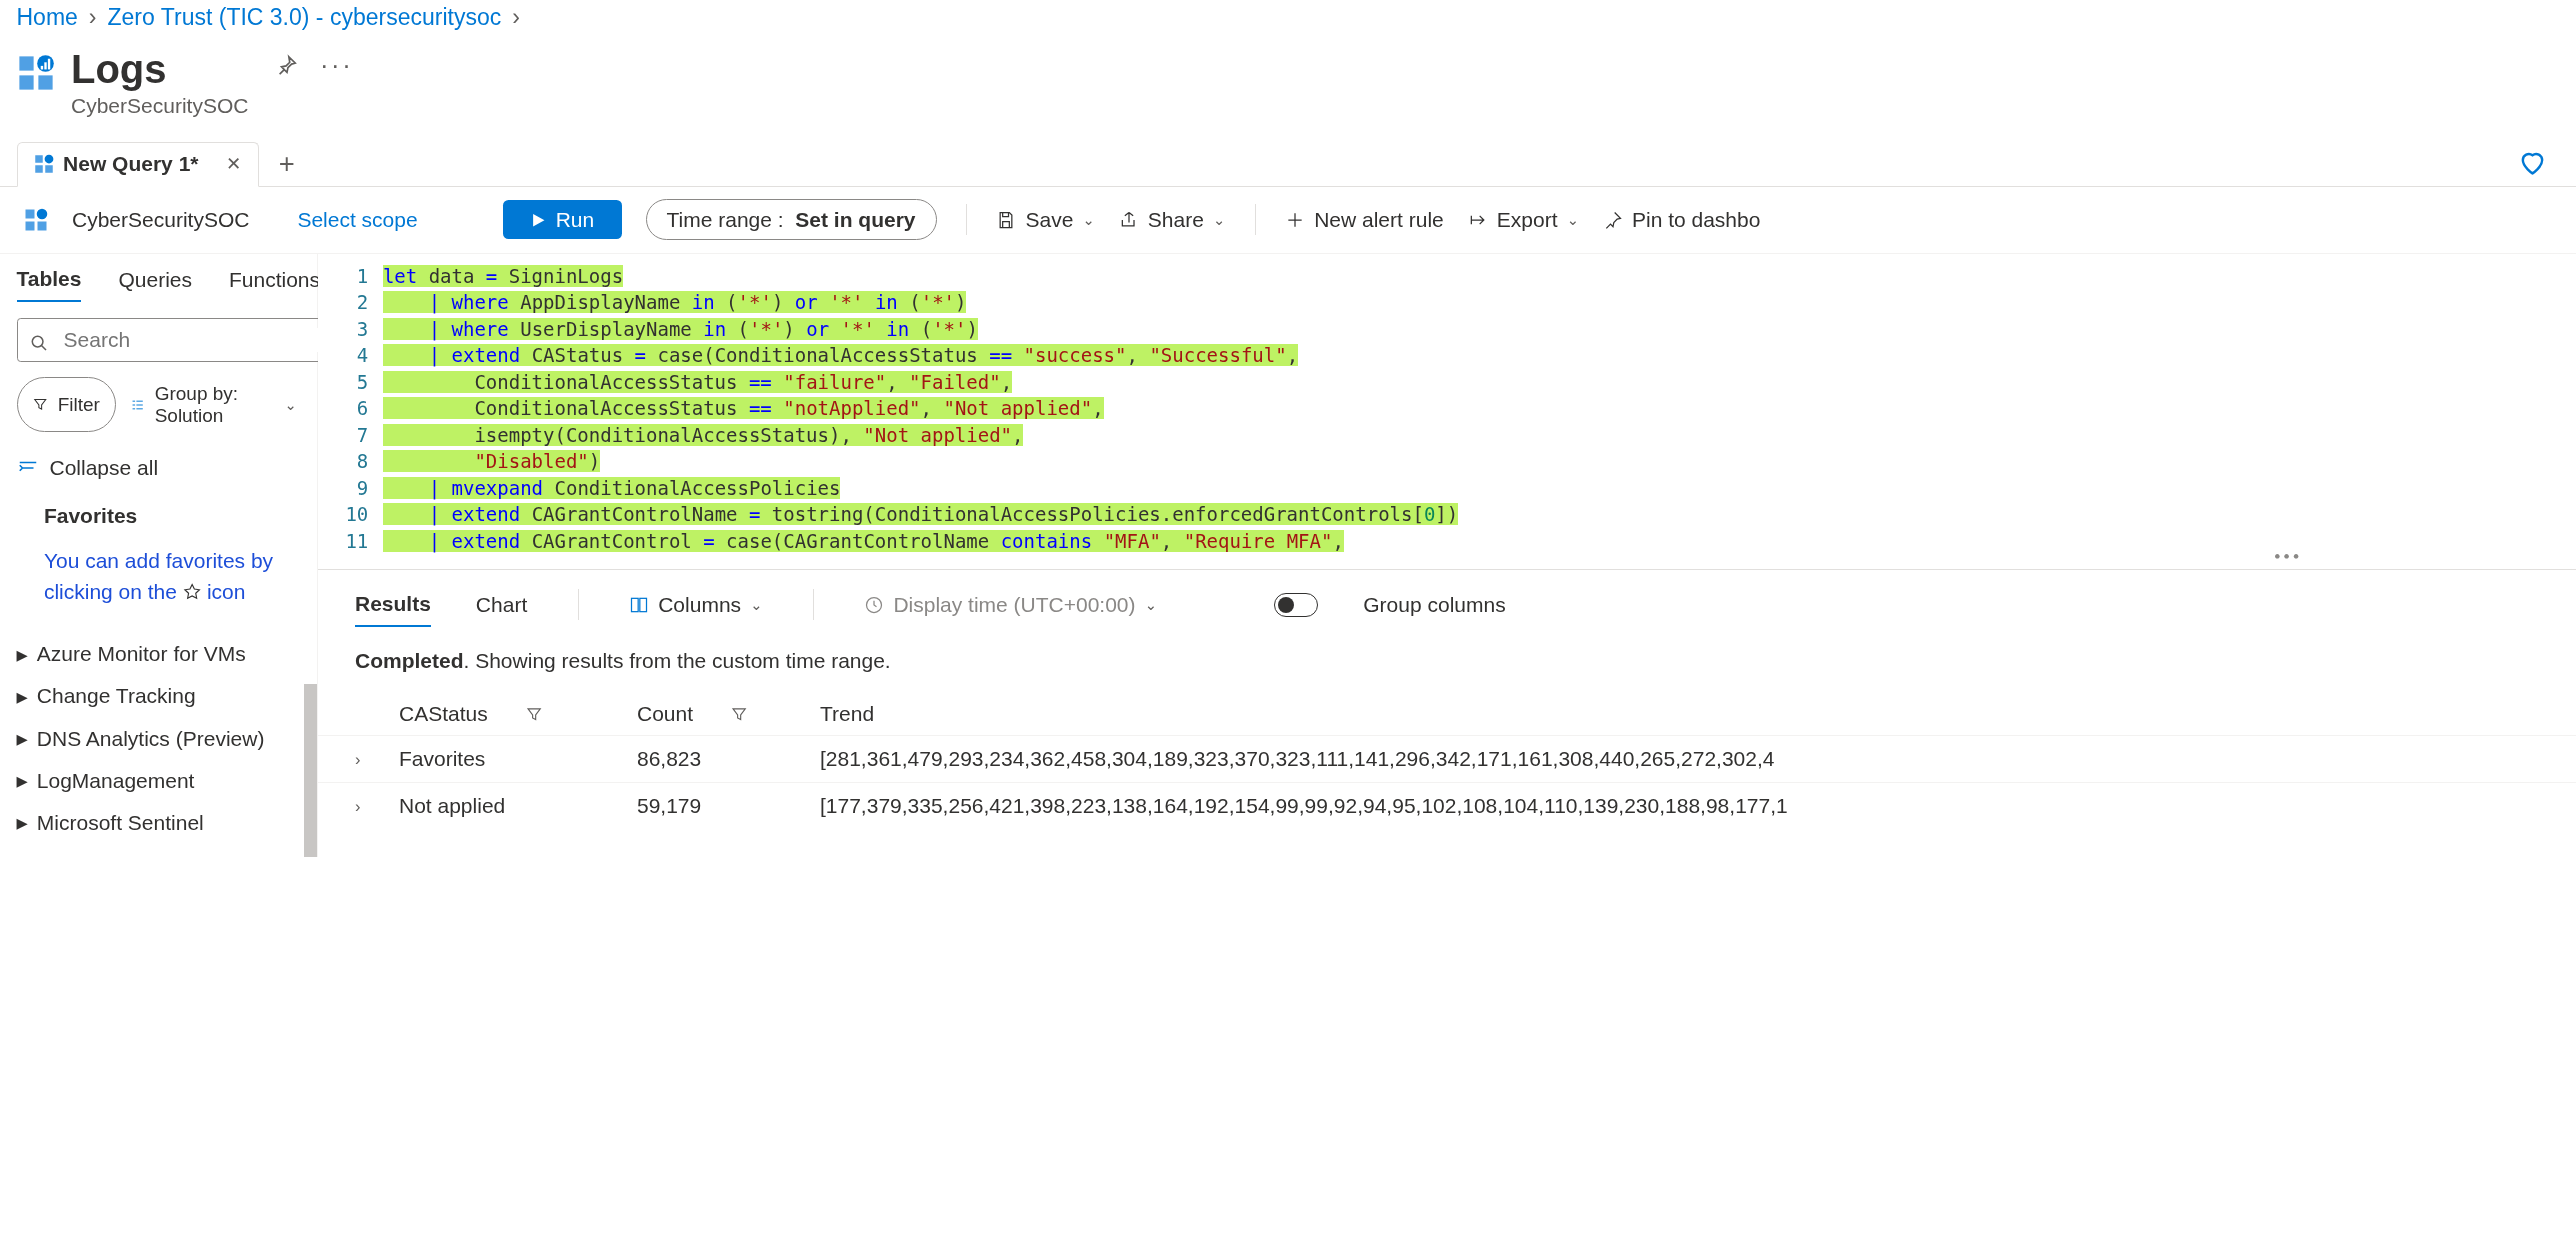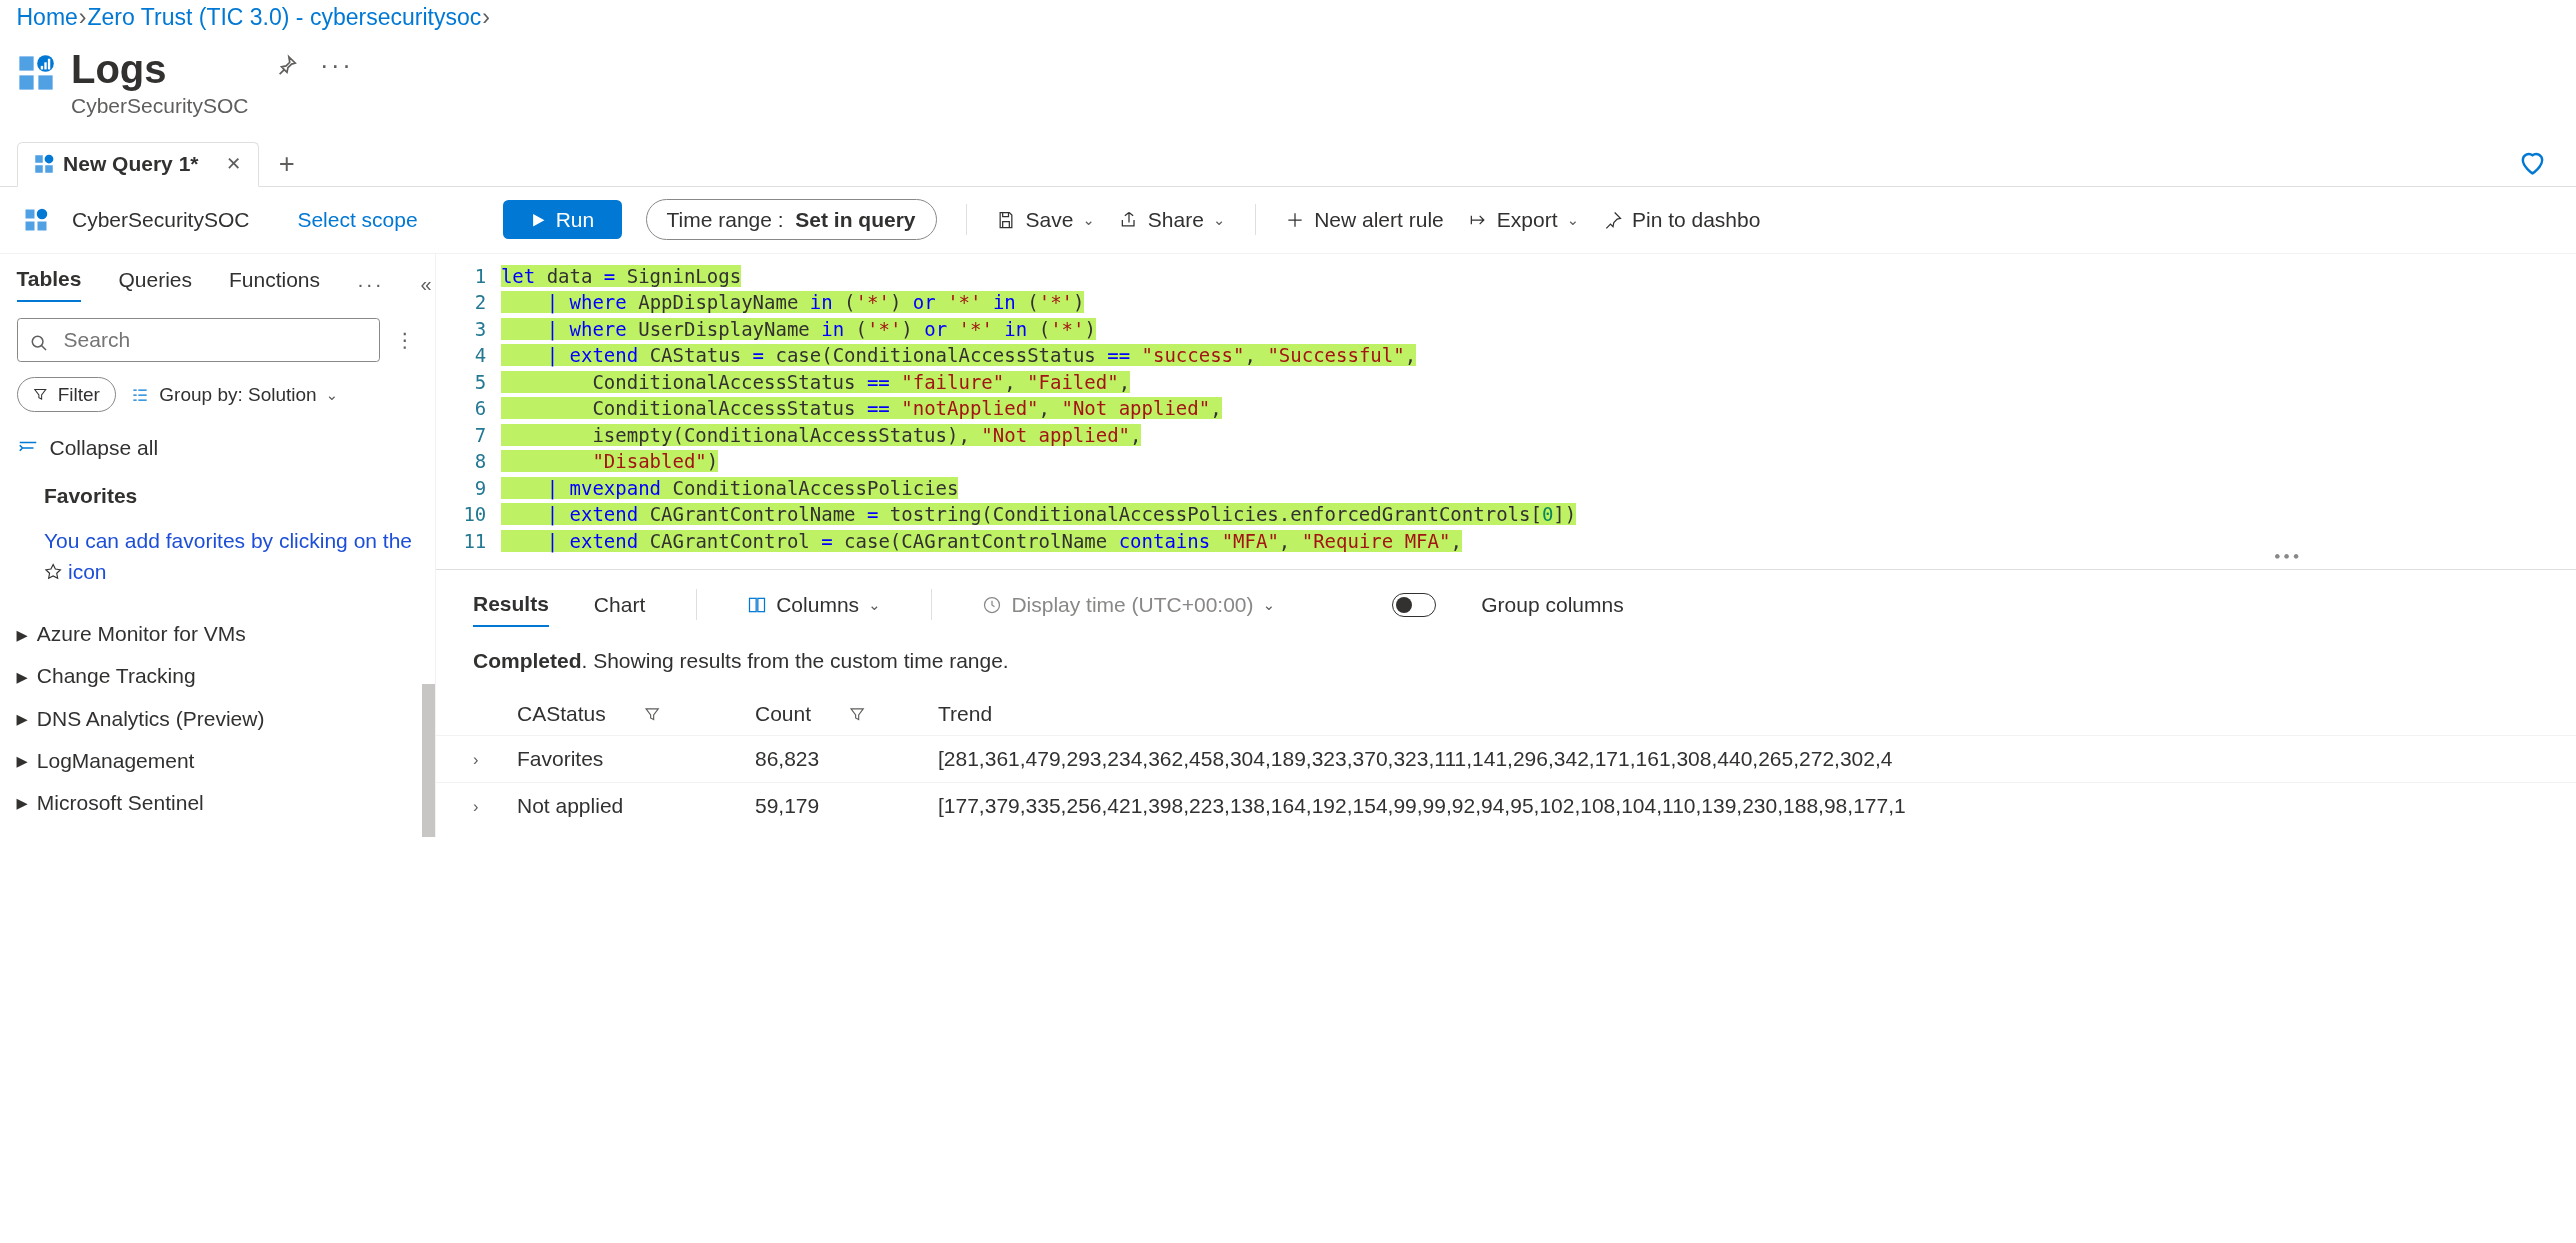--- a/index.html
+++ b/index.html
@@ -1,19 +1,19 @@
 <!DOCTYPE html>
 <html style="font-size:14.6px"><head>
 <meta charset="utf-8">
 <style>
  *{box-sizing:border-box;margin:0;padding:0}
  body{font-family:"Segoe UI",Arial,sans-serif;color:#323130;background:#fff;font-size:12.8px;-webkit-font-smoothing:antialiased;width:2576px}
  a{text-decoration:none}
  
- .crumbs{display:flex;align-items:center;gap:1px;padding:3.7px 16.5px 9.1px;font-size:23px}
+ .crumbs{display:flex;align-items:center;gap:11px;padding:3.7px 16.5px 9.1px;font-size:23px}
  .crumbs a{color:#0078d4}
  .crumbs .sep{color:#605e5c}
  
  .page-head{display:flex;align-items:flex-start;gap:16.5px;padding:9.1px 16.5px 24px}
  .blade-icon{width:38px;height:38px;flex-shrink:0;margin-top:5.5px}
  .titles h1{font-size:40px;font-weight:700;line-height:1}
  .titles .sub{font-size:21px;color:#605e5c;margin-top:5.5px}
  .head-actions{display:flex;align-items:center;gap:22px;margin-left:11px;margin-top:1.8px;color:#605e5c;font-size:25.6px}
  .pin-ico{width:22px;height:22px}
  
@@ -33,21 +33,21 @@
  .run-btn{background:#0078d4;color:#fff;border:none;border-radius:5.5px;padding:7.3px 27.4px;font-size:21px;display:flex;align-items:center;gap:9.1px;cursor:pointer}
  .run-btn svg{width:16.5px;height:16.5px;fill:#fff}
  .pill{border:0.9px solid #8a8886;border-radius:914px;padding:7.3px 20px;font-size:21px;color:#323130}
  .vr{width:0.9px;height:31px;background:#e1dfdd;margin:0 5.5px}
  .tbtn{display:flex;align-items:center;gap:9.1px;color:#323130;cursor:pointer}
  .tbtn svg{width:20px;height:20px;stroke:#323130;fill:none;stroke-width:1.5}
  .chev{font-size:14.6px;color:#605e5c}
  
  .main{display:flex;align-items:stretch}
  
- .left{width:436px;flex-shrink:0;padding:12.8px 16.5px;position:relative;border-right:0.9px solid #f3f2f1}
+ .left{width:318px;flex-shrink:0;padding:12.8px 16.5px;position:relative;border-right:0.9px solid #f3f2f1}
  .ltabs{display:flex;gap:37px;font-size:21px;margin-bottom:16.5px;align-items:center}
  .ltab{padding-bottom:9.1px;cursor:pointer}
  .ltab.active{font-weight:600;border-bottom:2.7px solid #0078d4}
  .ltabs .dots{margin-left:auto;color:#605e5c;letter-spacing:1.8px}
  .ltabs .collapse{font-size:20px;color:#605e5c}
  .searchwrap{display:flex;align-items:center;gap:11px}
  .search{flex:1;display:flex;align-items:flex-end;gap:15px;border:0.9px solid #8a8886;border-radius:3.7px;padding:9.1px 12.8px;font-size:21px;color:#605e5c}
  .search input{border:none;outline:none;font-size:21px;flex:1;color:#323130}
  .vdots{font-size:20px;color:#605e5c;padding:0 3.7px}
  .chips{display:flex;gap:11px;margin:14.6px 0;font-size:19px;color:#323130}

